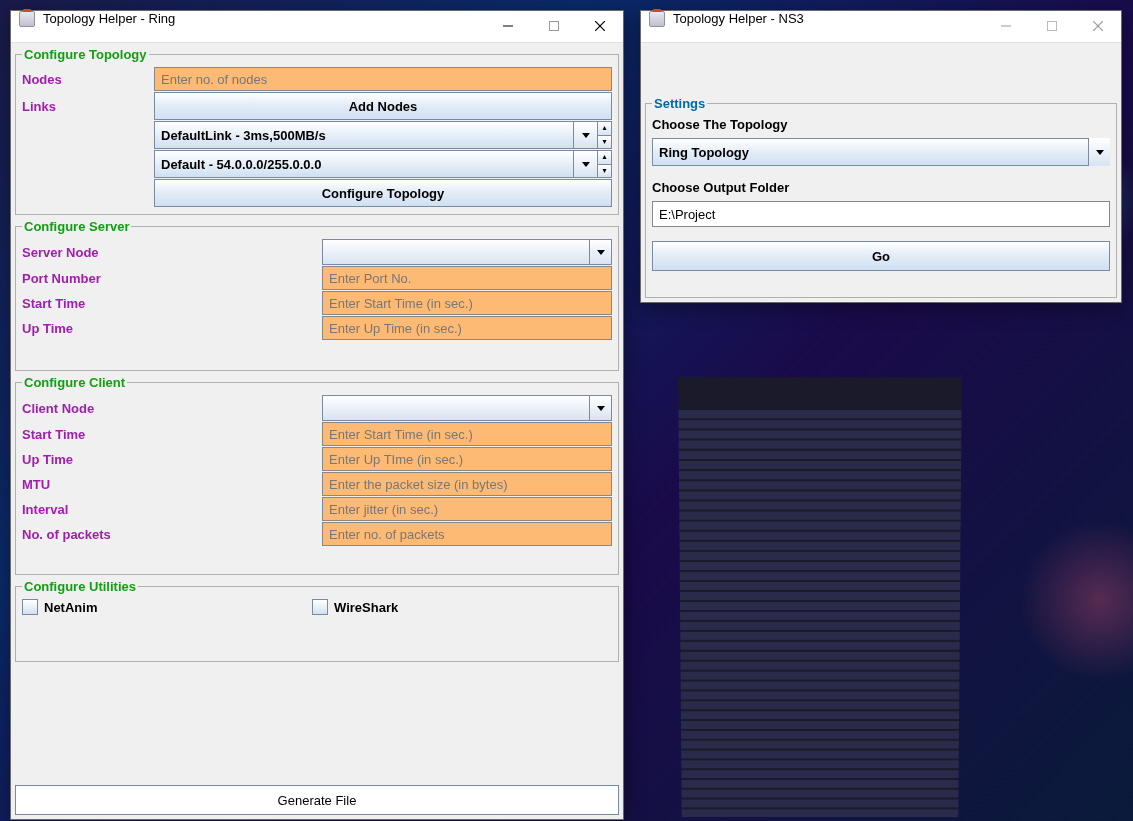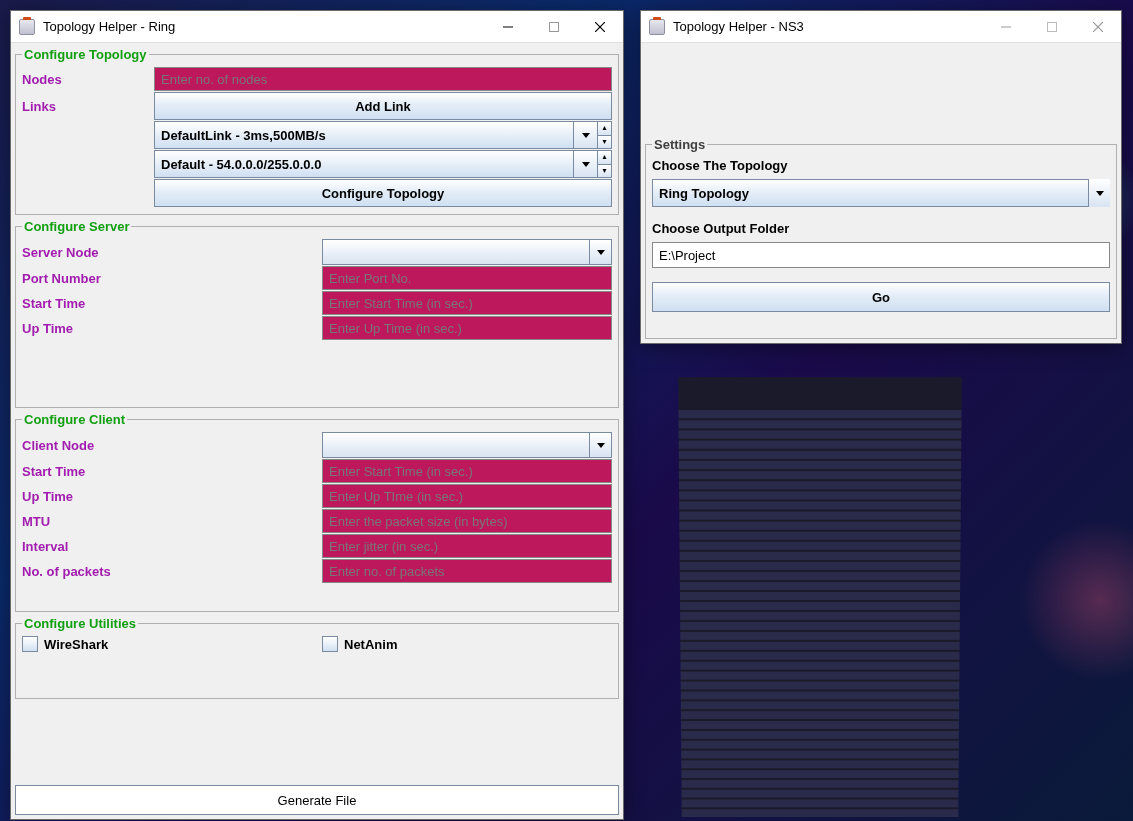--- a/index.html
+++ b/index.html
@@ -38,27 +38,27 @@
 
   .window {
     position: absolute;
     background: #f0f0f0;
     border: 1px solid #6a6a6a;
     box-shadow: 0 4px 20px rgba(0,0,0,0.4);
     display: flex;
     flex-direction: column;
   }
   .win-left { left: 10px; top: 10px; width: 614px; height: 810px; }
-  .win-right { left: 640px; top: 10px; width: 482px; height: 334px; }
+  .win-right { left: 640px; top: 10px; width: 482px; height: 293px; }
 
   .titlebar {
     height: 32px;
     background: #ffffff;
     display: flex;
-    align-items: center;
+    align-items: flex-start;
     padding-left: 8px;
     border-bottom: 1px solid #e0e0e0;
   }
   .app-icon {
     width: 16px; height: 16px;
     background:
       linear-gradient(to bottom, #e8e8f0 0%, #c0c0d0 100%);
     border: 1px solid #9090a0;
     border-radius: 2px;
     position: relative;
@@ -95,41 +95,41 @@
     border: 1px solid #b0b0b0;
     margin: 2px;
     padding: 4px 6px 6px 6px;
     background: #f0f0f0;
   }
   fieldset.group > legend {
     color: #12a012;
     font-weight: bold;
     padding: 0 2px;
   }
-  fieldset.group.black > legend { color: #404040; font-weight: bold; }
+  fieldset.group.black > legend { color: #0369a1; font-weight: bold; }
 
   .row {
     display: flex;
     align-items: center;
     margin: 1px 0;
   }
   .row .lbl {
     font-weight: bold;
     color: #a21caf;
     width: 132px;
     flex-shrink: 0;
   }
   .row .lbl.w300 { width: 300px; }
   .row .ctrl { flex: 1; }
 
   input.text, .selectish, .btn-wide, .spinner, select.real {
     width: 100%;
     height: 24px;
     border: 1px solid #888;
-    background: #be185d;
+    background: #fdba74;
     font-family: inherit;
     font-size: 13px;
     padding: 2px 6px;
   }
   input.text::placeholder { color: #777; }
   input.text { color: #000; }
 
   .btn-wide {
     background: linear-gradient(to bottom, #ffffff 0%, #e4edf7 45%, #cfe0f2 100%);
     border: 1px solid #7a8aa0;
@@ -278,21 +278,21 @@
 
     <fieldset class="group">
       <legend>Configure Topology</legend>
       <div class="row">
         <div class="lbl">Nodes</div>
         <div class="ctrl"><input class="text" type="text" placeholder="Enter no. of nodes" style=""></div>
       </div>
       <div class="row">
         <div class="lbl">Links</div>
         <div class="ctrl">
-            <div class="btn-wide">Add Link</div>
+            <div class="btn-wide">Add Nodes</div>
           </div>
       </div>
       <div class="row">
         <div class="lbl"></div>
         <div class="ctrl">
           <div class="spinner-wrap">
             <div class="spinner-sel">DefaultLink - 3ms,500MB/s</div>
             <div class="spinner-dd">
                 <div class="tri-down"></div>
               </div>
@@ -319,21 +319,21 @@
         </div>
       </div>
       <div class="row">
         <div class="lbl"></div>
         <div class="ctrl">
             <div class="btn-wide">Configure Topology</div>
           </div>
       </div>
     </fieldset>
 
-    <fieldset class="group" style="padding-bottom:66px">
+    <fieldset class="group" style="padding-bottom:29px">
       <legend>Configure Server</legend>
       <div class="row">
         <div class="lbl w300">Server Node</div>
         <div class="ctrl">
           <div class="combo">
             <div class="box"></div>
             <div class="btn">
                 <div class="tri-down"></div>
               </div>
           </div>
@@ -384,27 +384,27 @@
       </div>
       <div class="row">
         <div class="lbl w300">No. of packets</div>
         <div class="ctrl"><input class="text" placeholder="Enter no. of packets" style=""></div>
       </div>
     </fieldset>
 
     <fieldset class="group" style="padding-bottom:45px">
       <legend>Configure Utilities</legend>
       <div class="row">
+        <div style="display:flex;align-items:center;flex:1">
+          <div class="checkbox"></div>
+          <span style="font-weight:bold">NetAnim</span>
+        </div>
         <div style="display:flex;align-items:center;width:300px">
           <div class="checkbox"></div>
           <span style="font-weight:bold">WireShark</span>
-        </div>
-        <div style="display:flex;align-items:center;flex:1">
-          <div class="checkbox"></div>
-          <span style="font-weight:bold">NetAnim</span>
         </div>
       </div>
     </fieldset>
 
     <div class="filler"></div>
     <div class="generate-bar">Generate File</div>
   </div>
 </div>
 
 <div class="window win-right">

